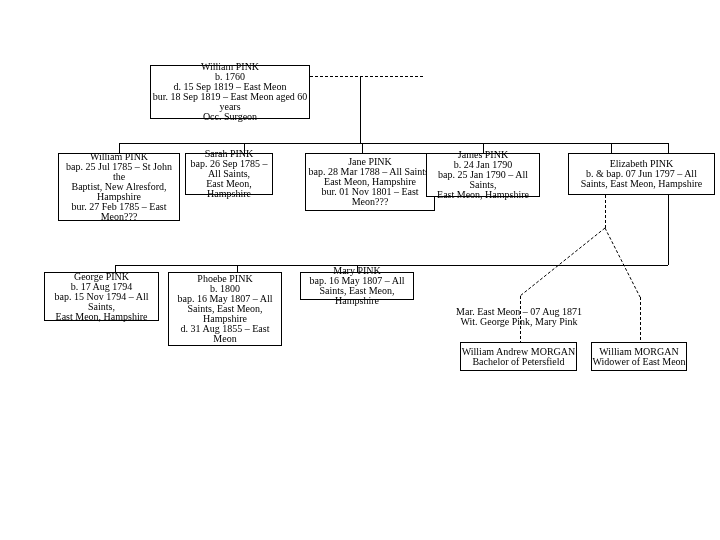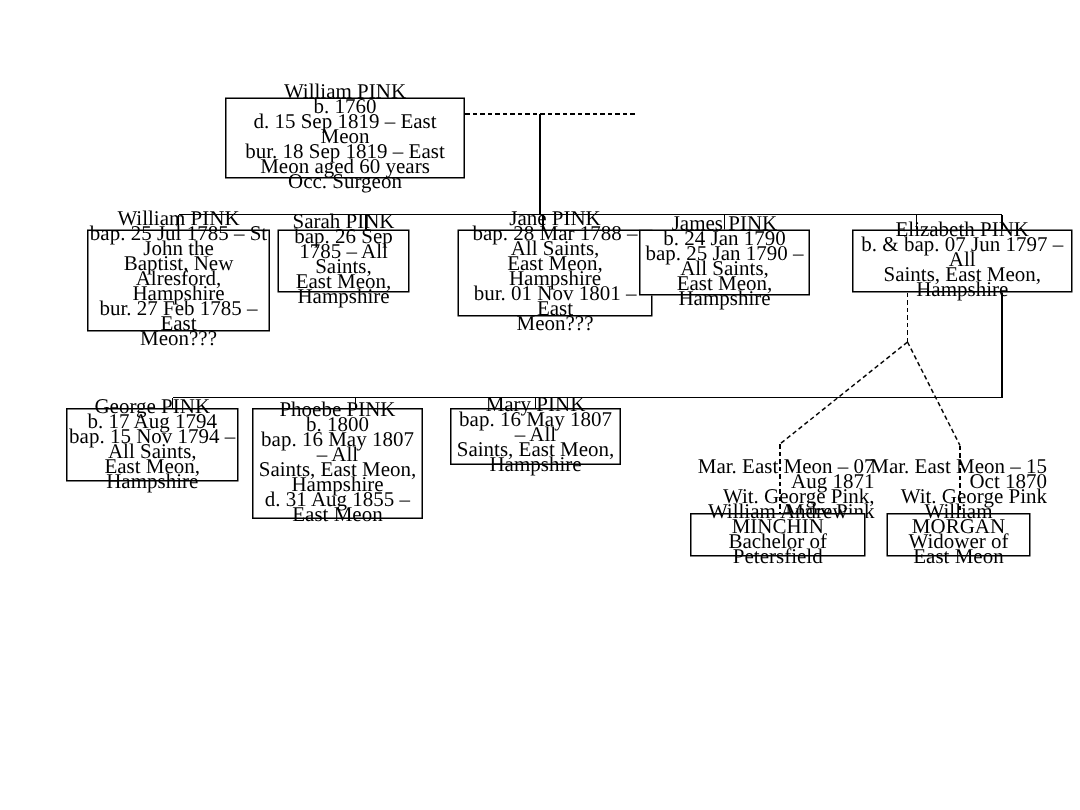--- a/index.html
+++ b/index.html
@@ -7,24 +7,24 @@
     position:relative;width:720px;height:540px;background:#ffffff;overflow:hidden;
     font-family:"Liberation Serif","DejaVu Serif",serif;color:#000;
   }
   #connectors{position:absolute;left:0;top:0;width:720px;height:540px;}
   .person-box{
     position:absolute;box-sizing:border-box;border:1px solid #000;background:#fff;
     display:flex;align-items:center;justify-content:center;text-align:center;
   }
   .note{
     position:absolute;box-sizing:border-box;background:transparent;
-    display:flex;align-items:flex-start;justify-content:center;text-align:right;
+    display:flex;align-items:flex-start;justify-content:center;text-align:center;
   }
   .lines{
-    white-space:pre-line;font-size:14px;line-height:10px;letter-spacing:0px;
+    white-space:pre-line;font-size:10px;line-height:10px;letter-spacing:0px;
   }
 </style>
 </head>
 <body>
 
 <div id="canvas">
 
   <svg id="connectors" width="720" height="540" viewBox="0 0 720 540">
     <g stroke="#000" stroke-width="1" fill="none" shape-rendering="crispEdges">
       <line x1="360" y1="76" x2="360" y2="143"></line>
@@ -96,37 +96,33 @@
 bap. 15 Nov 1794 – All Saints,
 East Meon, Hampshire</div>
   </div>
   <div class="person-box" style="left:168px;top:272px;width:114px;height:74px">
     <div class="lines">Phoebe PINK
 b. 1800
 bap. 16 May 1807 – All
 Saints, East Meon, Hampshire
 d. 31 Aug 1855 – East Meon</div>
   </div>
-  <div class="person-box" style="left:300px;top:272px;width:114px;height:38px">
+  <div class="person-box" style="left:300px;top:272px;width:114px;height:28px">
     <div class="lines">Mary PINK
 bap. 16 May 1807 – All
 Saints, East Meon, Hampshire</div>
   </div>
 
   <div class="note" style="left:455px;top:307px;width:128px;height:22px">
     <div class="lines">Mar. East Meon – 07 Aug 1871
 Wit. George Pink, Mary Pink</div>
   </div>
-  <div class="note" style="left:580px;top:307px;width:118px;height:22px">
-    <div class="lines">Mar. East Meon – 15 Oct 1870
-Wit. George Pink</div>
-  </div>
 
   <div class="person-box" style="left:460px;top:342px;width:117px;height:29px">
-    <div class="lines">William Andrew MINCHIN
+    <div class="lines">William Andrew MORGAN
 Bachelor of Petersfield</div>
   </div>
   <div class="person-box" style="left:591px;top:342px;width:96px;height:29px">
     <div class="lines">William MORGAN
 Widower of East Meon</div>
   </div>
 
 </div>
 
 </body></html>

